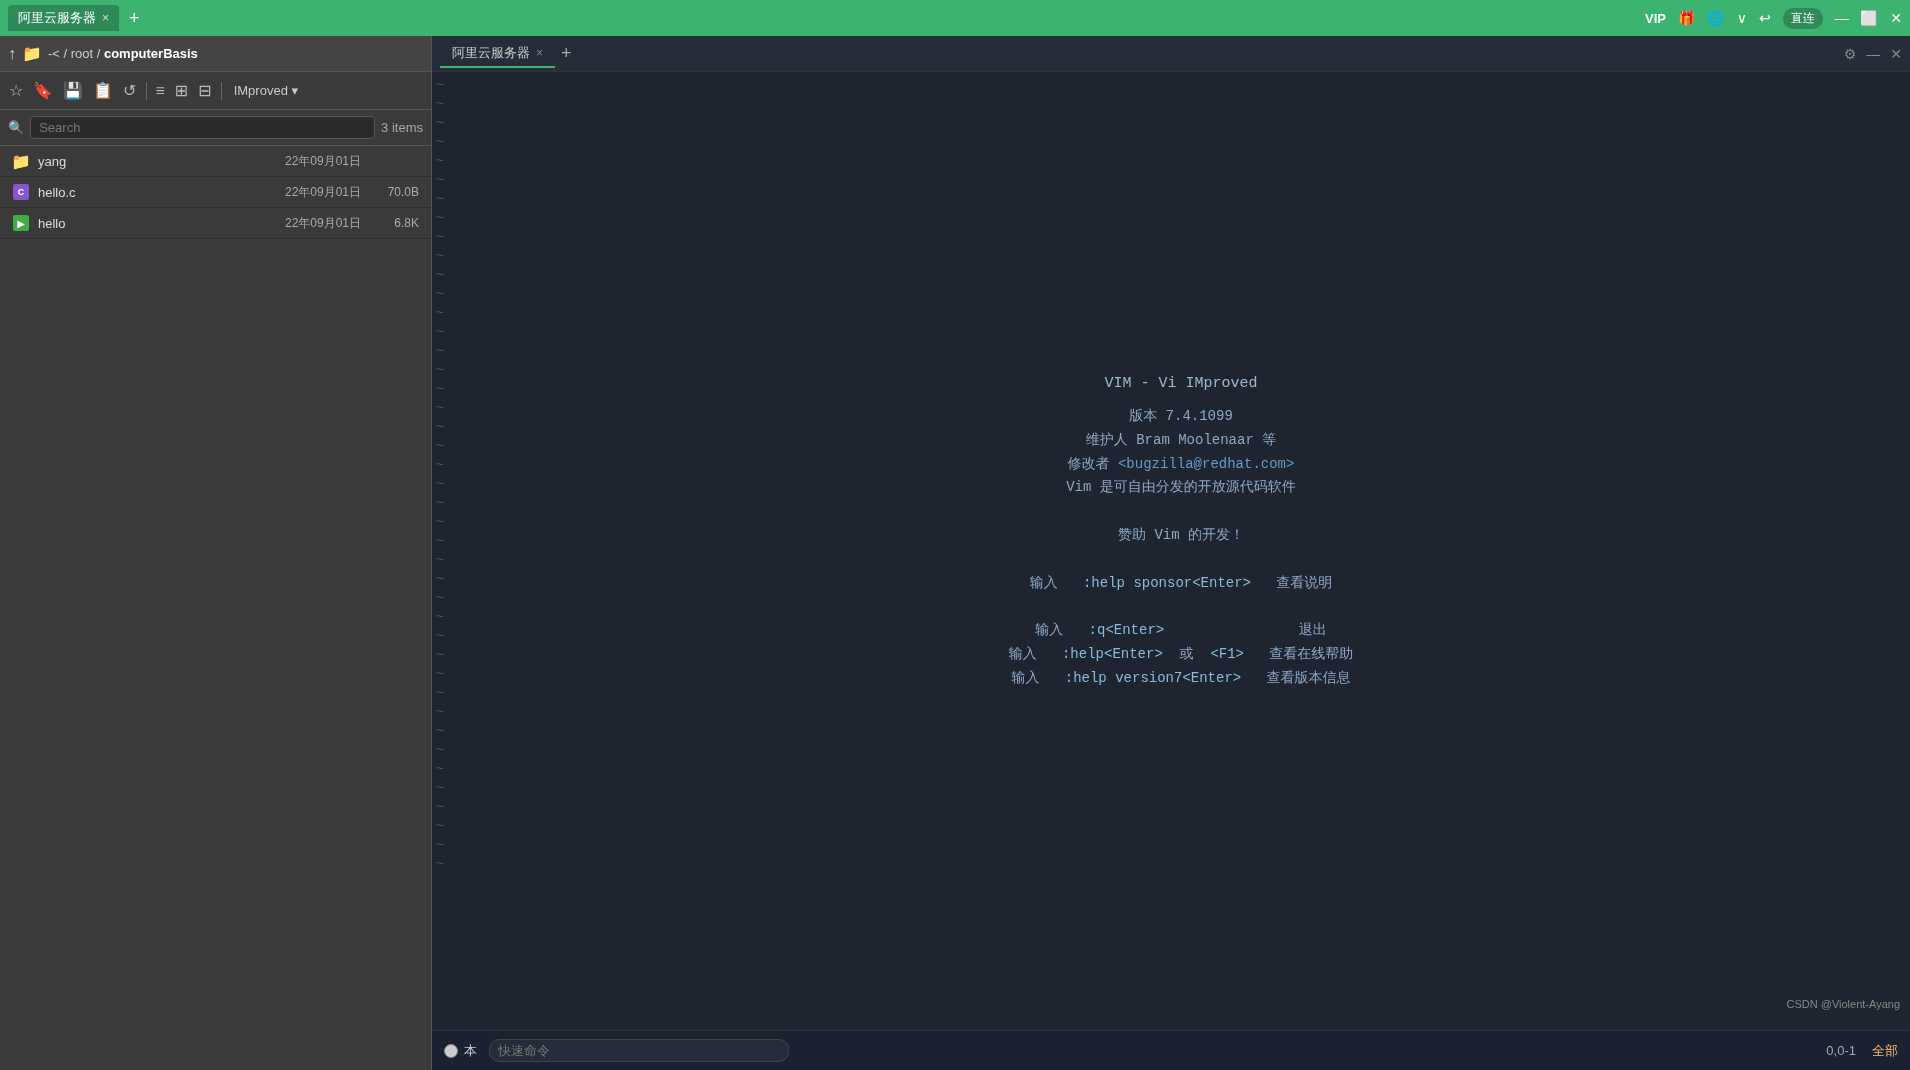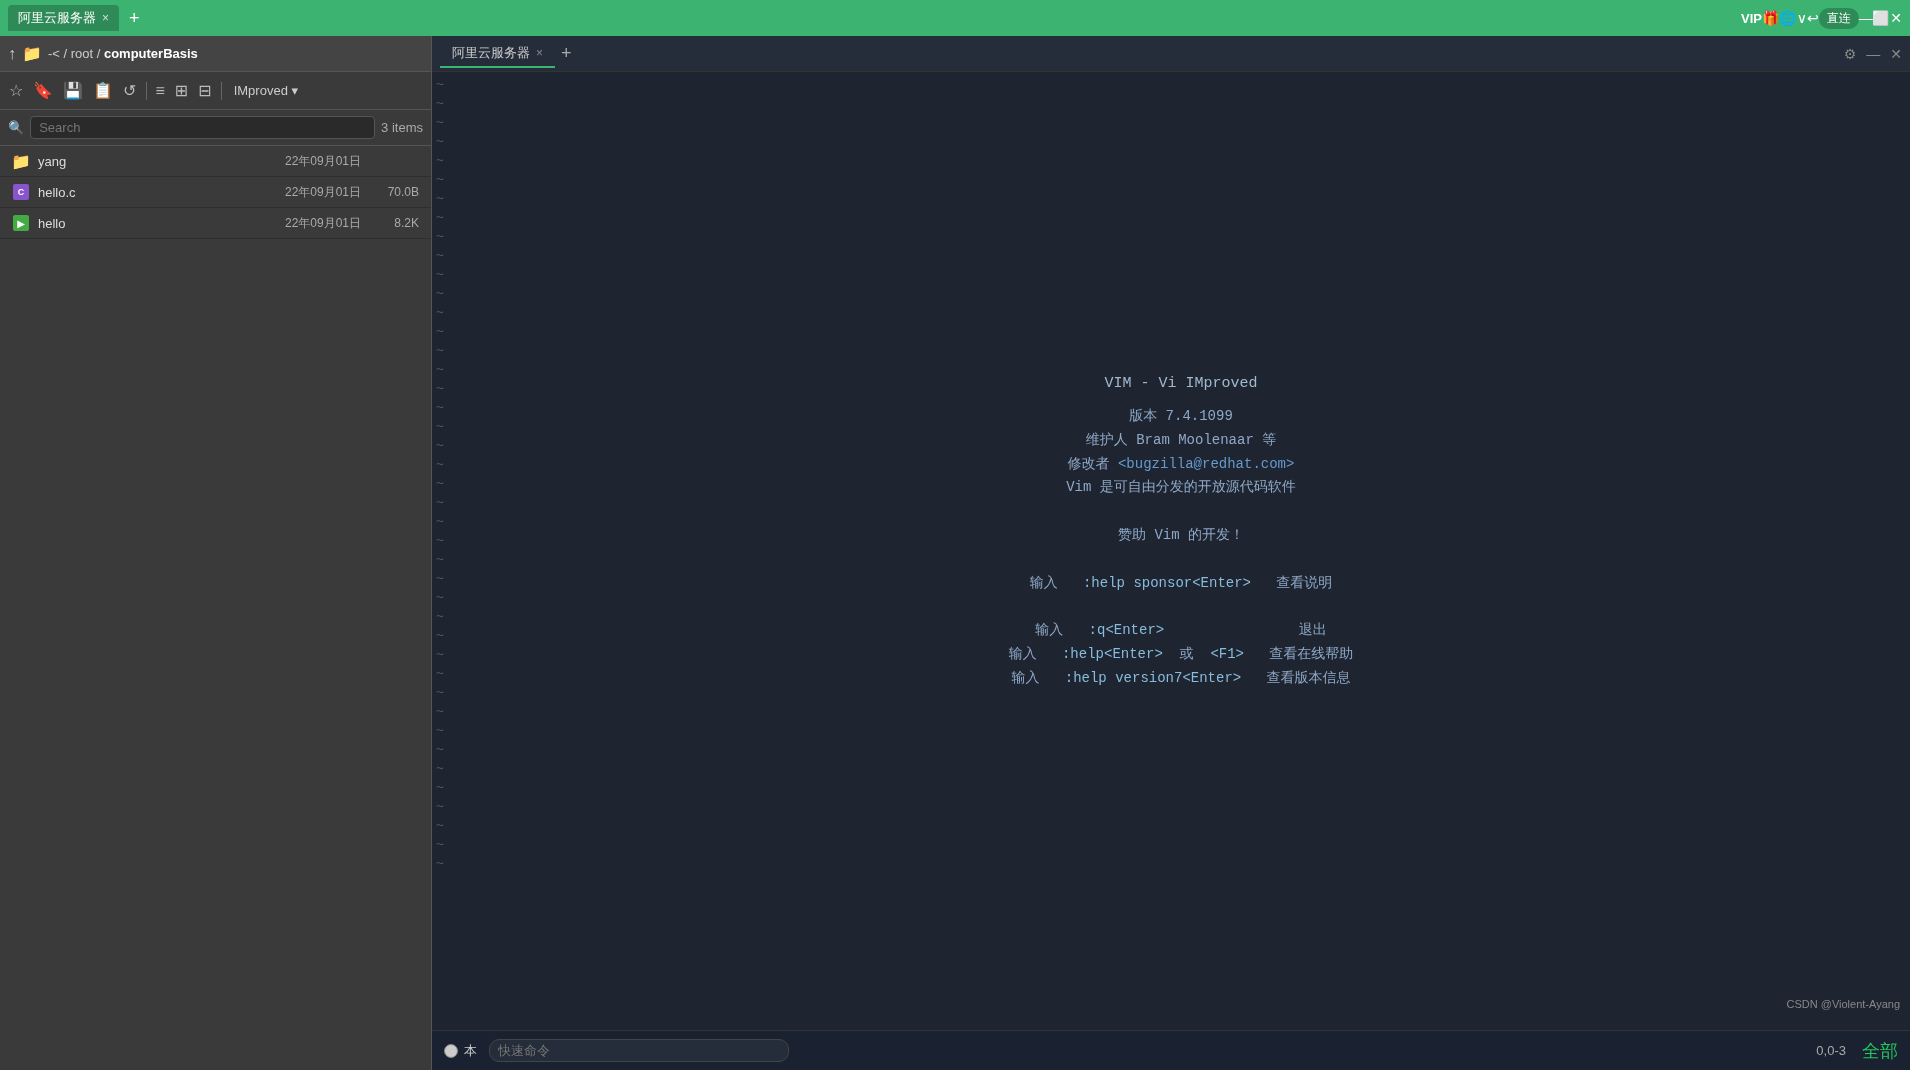--- a/index.html
+++ b/index.html
@@ -15,21 +15,21 @@
       gap: 6px;
     }
     .tab-item {
       display: flex; align-items: center; gap: 6px;
       background: #2e8b57; border-radius: 4px 4px 0 0;
       padding: 4px 10px; color: #fff; font-size: 13px;
     }
     .tab-close { cursor: pointer; font-size: 12px; color: #ddd; }
     .tab-add { color: #fff; font-size: 18px; cursor: pointer; margin-left: 4px; }
     .title-bar-right {
-      margin-left: auto; display: flex; align-items: center; 
+      margin-left: auto; display: flex; align-items: center; gap: 12px;
     }
     .title-bar-right span { color: #fff; font-size: 14px; cursor: pointer; }
     .title-bar-right .direct-btn {
       background: #2e8b57; border-radius: 10px; padding: 2px 8px; font-size: 12px;
     }
 
     
     .main-layout {
       display: flex;
       height: calc(1070px - 36px);
@@ -205,21 +205,21 @@
       background: #ccc; border: 1px solid #888;
     }
     .mode-text { color: #ccc; font-size: 13px; }
     .quick-cmd-input {
       flex: 1; max-width: 300px;
       background: #252d3a; border: 1px solid #444; border-radius: 10px;
       color: #ccc; font-size: 13px; padding: 3px 8px; outline: none;
     }
     .status-right { margin-left: auto; display: flex; align-items: center; gap: 16px; }
     .status-pos { color: #aaa; font-size: 13px; }
-    .status-all { color: #22c55e; font-size: 18px; }
+    .status-all { color: #fdba74; font-size: 13px; }
 
     
     .csdn-badge {
       position: absolute;
       bottom: 20px; right: 10px;
       color: #888; font-size: 11px;
     }
   </style>
 </head>
 <body>
@@ -294,21 +294,21 @@
         <span class="file-date">22年09月01日</span>
         <span class="file-size">70.0B</span>
       </div>
 
       <div class="file-item">
         <div class="file-icon">
           <div class="exec-icon">▶</div>
         </div>
         <span class="file-name">hello</span>
         <span class="file-date">22年09月01日</span>
-        <span class="file-size">8.2K</span>
+        <span class="file-size">6.8K</span>
       </div>
     </div>
   </div>
 
   <div class="terminal-panel">
 
     <div class="terminal-tabbar">
       <div class="terminal-tab">
         <span>阿里云服务器</span>
         <span class="terminal-tab-close">×</span>
@@ -399,18 +399,18 @@
       <div class="csdn-badge">CSDN @Violent-Ayang</div>
     </div>
 
     <div class="terminal-statusbar">
       <div class="mode-indicator">
         <div class="mode-circle"></div>
         <span class="mode-text">本</span>
       </div>
       <input class="quick-cmd-input" type="text" placeholder="快速命令" style="">
       <div class="status-right">
-        <span class="status-pos">0,0-3</span>
+        <span class="status-pos">0,0-1</span>
         <span class="status-all">全部</span>
       </div>
     </div>
   </div>
 </div>
 
 </body></html>

